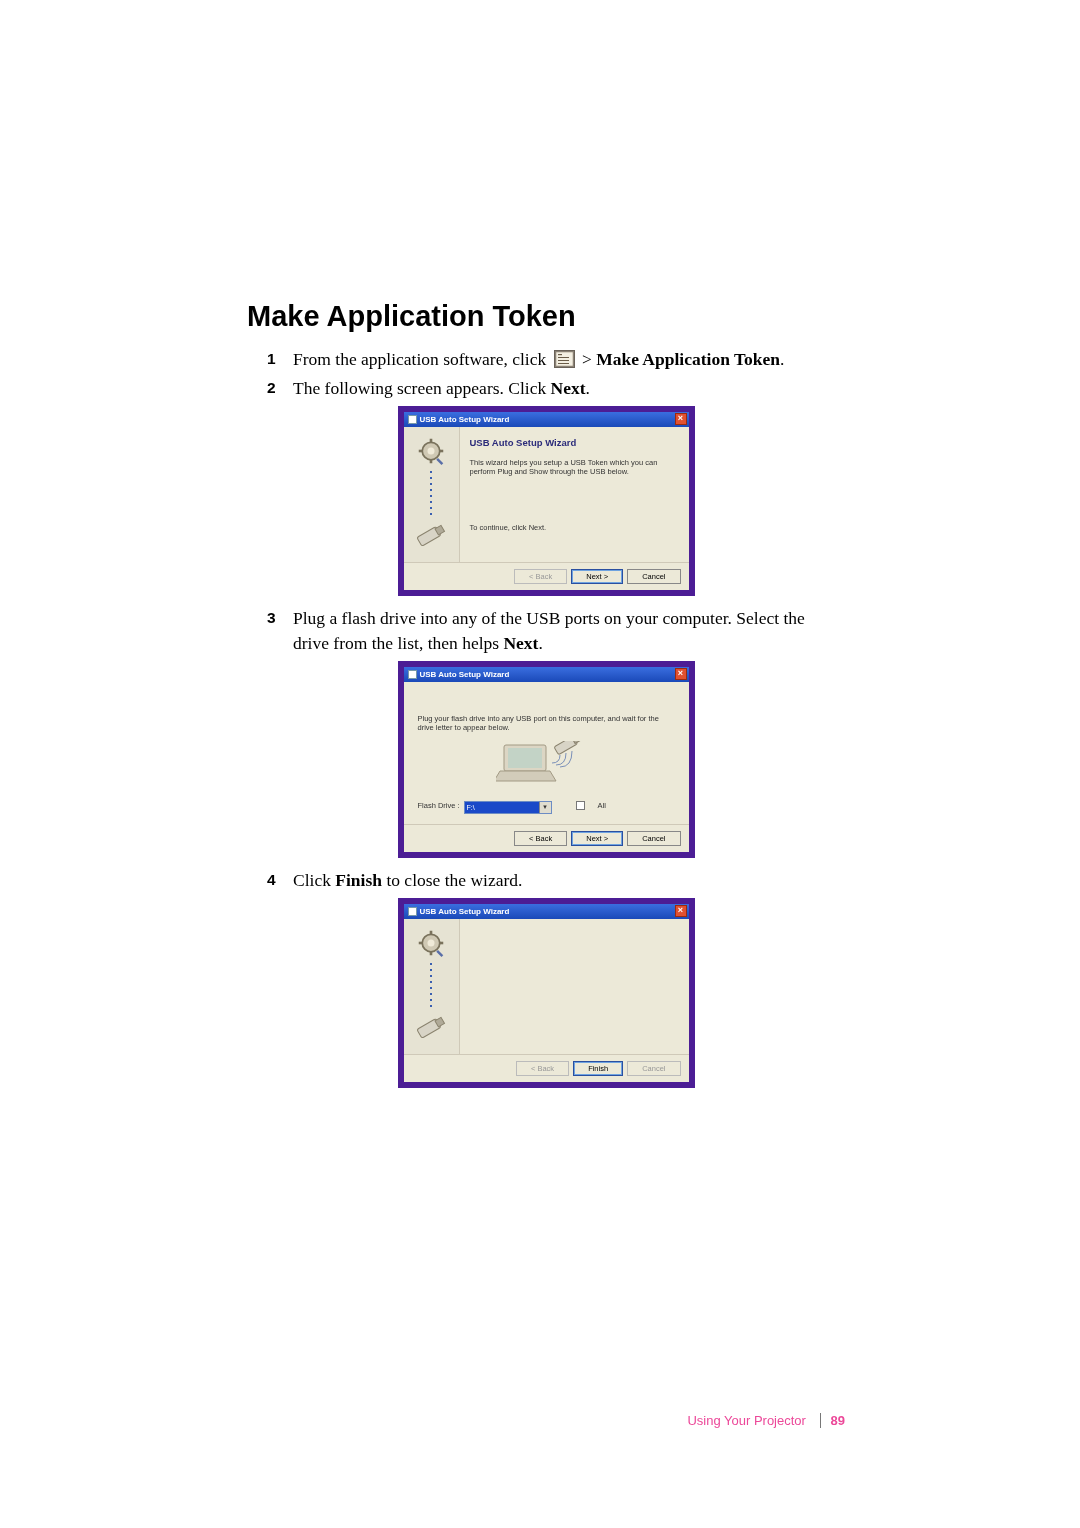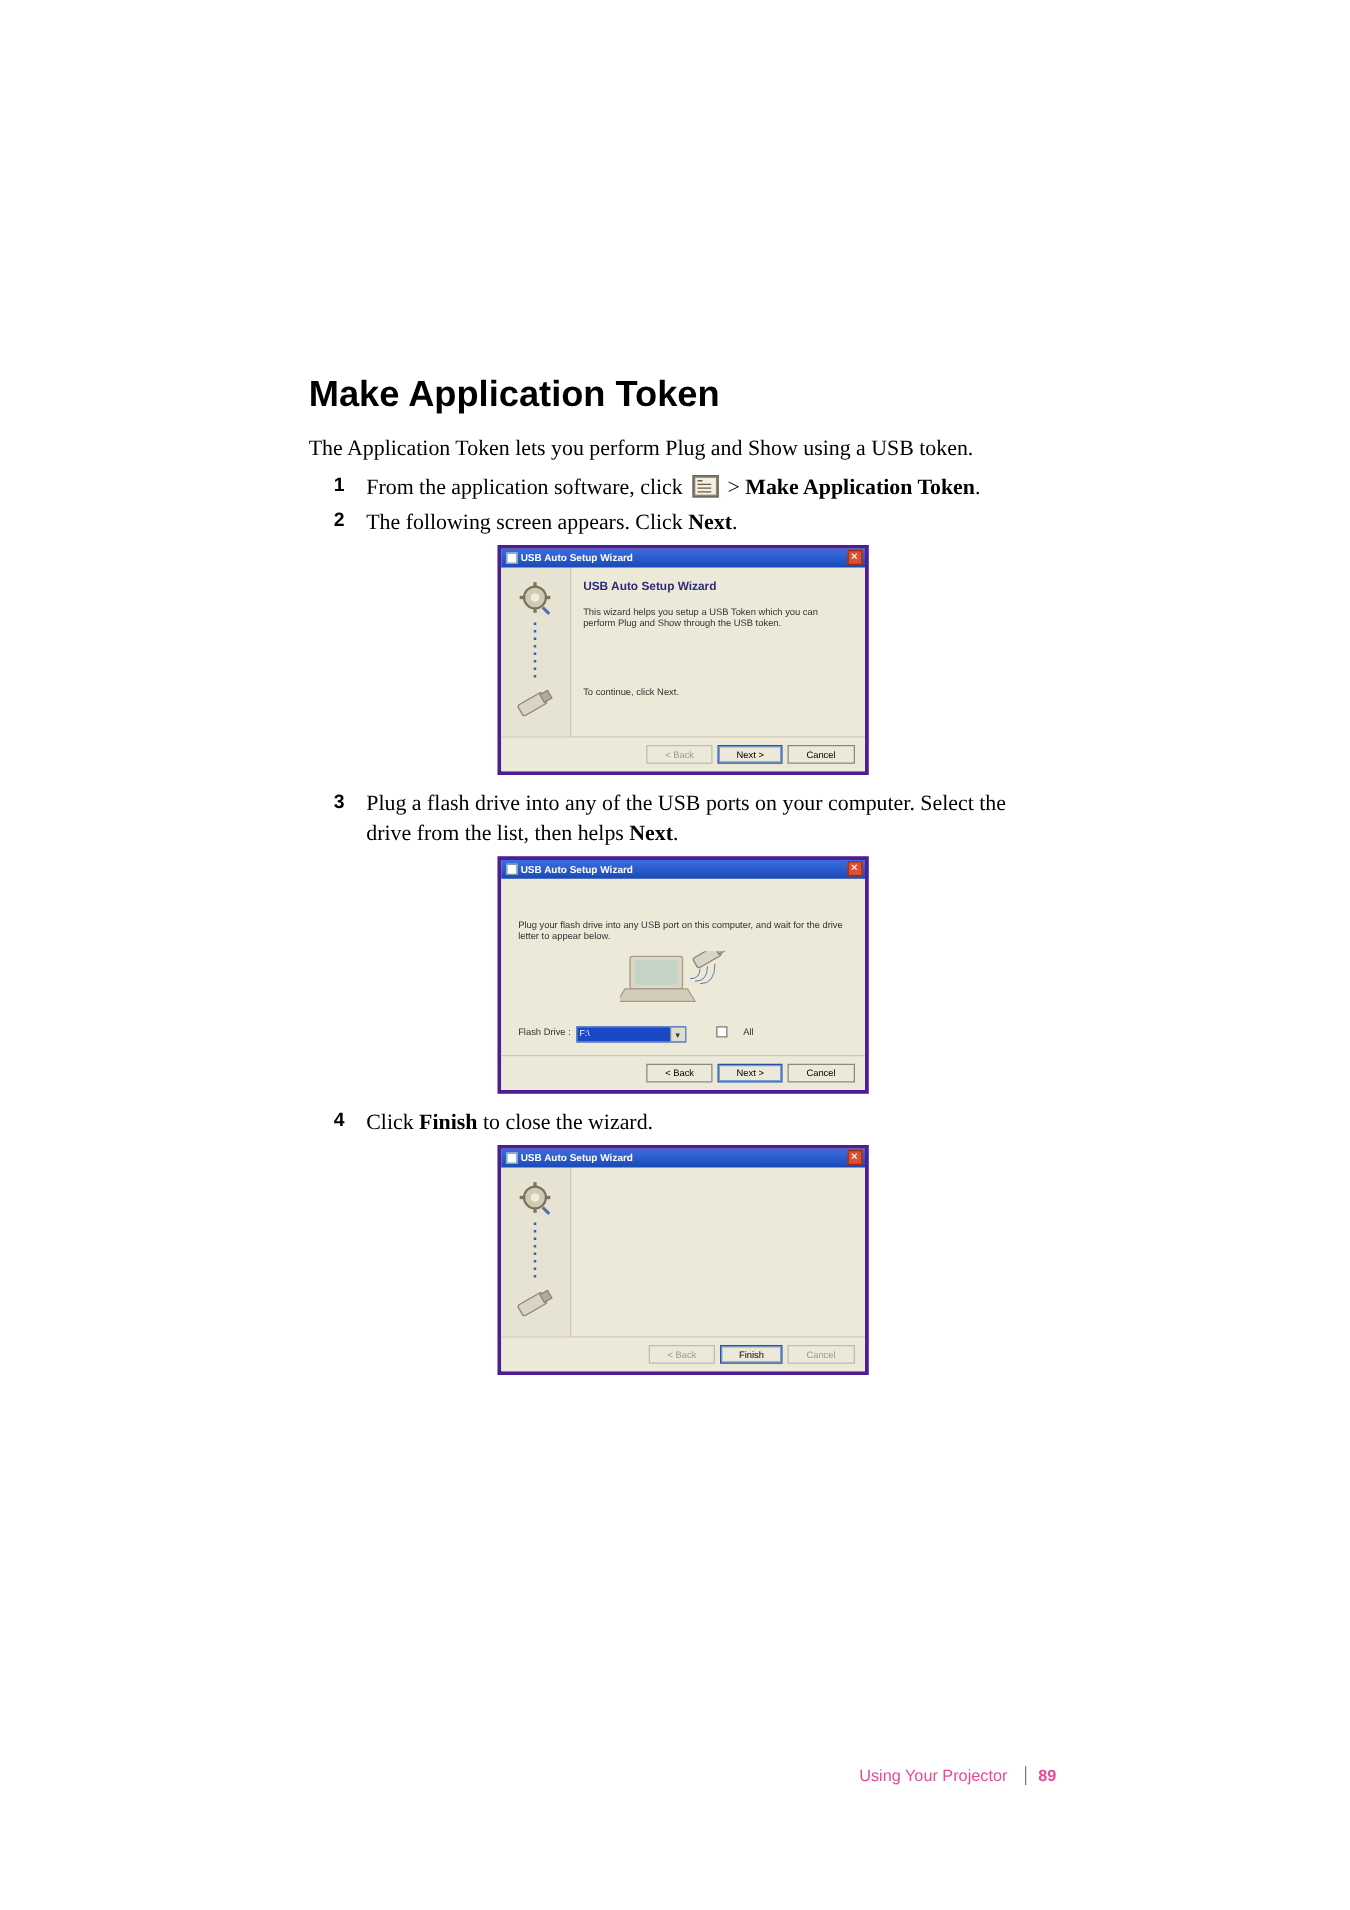--- a/index.html
+++ b/index.html
@@ -8,21 +8,21 @@
   .heading { font-family: Arial, Helvetica, sans-serif; font-weight: bold; font-size: 29px; margin-bottom: 14px; }
   .intro { font-size: 17.5px; margin-bottom: 6px; line-height: 1.35; }
   .step { display: flex; margin: 4px 0 4px 20px; font-size: 17.5px; line-height: 1.4; }
   .step-num { font-family: Arial, Helvetica, sans-serif; font-weight: bold; width: 26px; flex-shrink: 0; font-size: 15.5px; padding-top: 1px; }
   .step-text { flex: 1; }
   .bold { font-weight: bold; }
   .menu-icon { display: inline-block; width: 21px; height: 18px; background: #8a8276; border: 1px solid #6a6258; position: relative; margin: 0 3px -3px 3px; }
   .menu-icon svg { position: absolute; left: 1px; top: 1px; }
 
   
-  .wiz { width: 297px; margin: 6px auto 10px auto; border: 3px solid #4c1d95; font-family: Tahoma, Arial, sans-serif; font-size: 8px; color: #000; background: #ece9d8; }
+  .wiz { width: 297px; margin: 6px auto 10px auto; border: 6px solid #4c1d95; font-family: Tahoma, Arial, sans-serif; font-size: 8px; color: #000; background: #ece9d8; }
   .wiz-title { height: 15px; line-height: 15px; background: linear-gradient(#3a6ee0,#1a49b8); color: #fff; font-weight: bold; font-size: 8px; padding-left: 4px; position: relative; display: flex; align-items: center; }
   .wiz-title .mini { width: 9px; height: 9px; background: #fff; margin-right: 3px; border: 1px solid #79a; }
   .wiz-close { position: absolute; right: 2px; top: 1px; width: 12px; height: 12px; background: #e05030; border: 1px solid #9a2a10; color: #fff; text-align: center; line-height: 9px; font-size: 9px; font-weight: bold; }
   .wiz-body { display: flex; background: #ece9d8; }
   .wiz-side { width: 56px; min-height: 135px; background: #e6e3d3; border-right: 1px solid #cfc9b8; display: flex; flex-direction: column; align-items: center; padding-top: 10px; }
   .gear { width: 28px; height: 28px; }
   .dots { display: flex; flex-direction: column; align-items: center; gap: 4px; margin-top: 6px; }
   .dots span { width: 2px; height: 2px; background: #3a5fb0; }
   .usb-thumb { width: 48px; height: 30px; margin-top: 4px; }
   .wiz-main { flex: 1; padding: 10px 10px 8px 10px; font-size: 8.5px; }
@@ -51,21 +51,20 @@
   
   .page-footer { position: absolute; right: 235px; bottom: 100px; font-size: 13px; color: #ec4899; font-family: Arial, Helvetica, sans-serif; }
   .page-footer .sep { border-left: 1px solid #777; margin: 0 10px; }
   .page-footer .pnum { font-weight: bold; }
 </style>
 </head>
 <body>
 
 <div class="page">
   <h1 class="heading">Make Application Token</h1>
-  <p class="intro">The Application Token lets you perform Plug and Show using a USB token.</p>
 
   <div class="step">
     <div class="step-num">1</div>
     <div class="step-text">
       <span>From the application software, click </span>
       <span class="menu-icon">
         <svg width="17" height="14" viewBox="0 0 17 14">
           <rect x="0" y="0" width="17" height="14" fill="#f3efe2" stroke="#887a66" stroke-width="0.5"></rect>
           <rect x="2" y="2" width="4" height="1.2" fill="#6a5c48"></rect>
           <rect x="2" y="5" width="11" height="1" fill="#6a5c48"></rect>
@@ -116,21 +115,21 @@
           </div>
         <svg class="usb-thumb" viewBox="0 0 48 30">
             <g transform="rotate(-30 24 15)">
               <rect x="10" y="11" width="22" height="10" rx="2" fill="#d8d4c6" stroke="#8a836e"></rect>
               <rect x="30" y="12.5" width="7" height="7" fill="#b0aa98" stroke="#8a836e"></rect>
             </g>
           </svg>
       </div>
       <div class="wiz-main">
         <div class="wiz-h">USB Auto Setup Wizard</div>
-        <div class="wiz-p1">This wizard helps you setup a USB Token which you can perform Plug and Show through the USB token.</div>
+        <div class="wiz-p1">This wizard helps you setup a USB Token which you can perform Plug and Show through the USB below.</div>
         <div class="wiz-continue">To continue, click Next.</div>
       </div>
     </div>
     <div class="wiz-btnbar">
       <button class="wbtn disabled">&lt; Back</button>
       <button class="wbtn default">Next &gt;</button>
       <button class="wbtn">Cancel</button>
     </div>
   </div>
 

